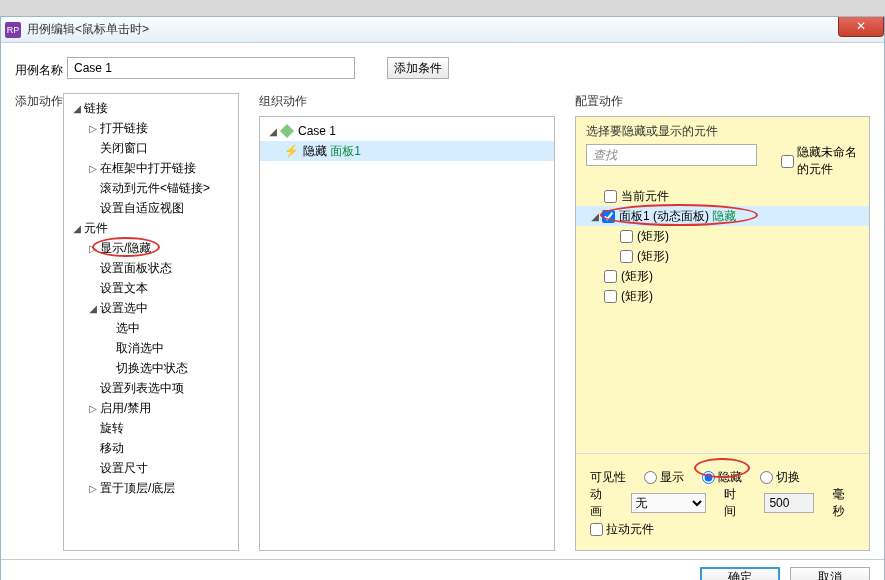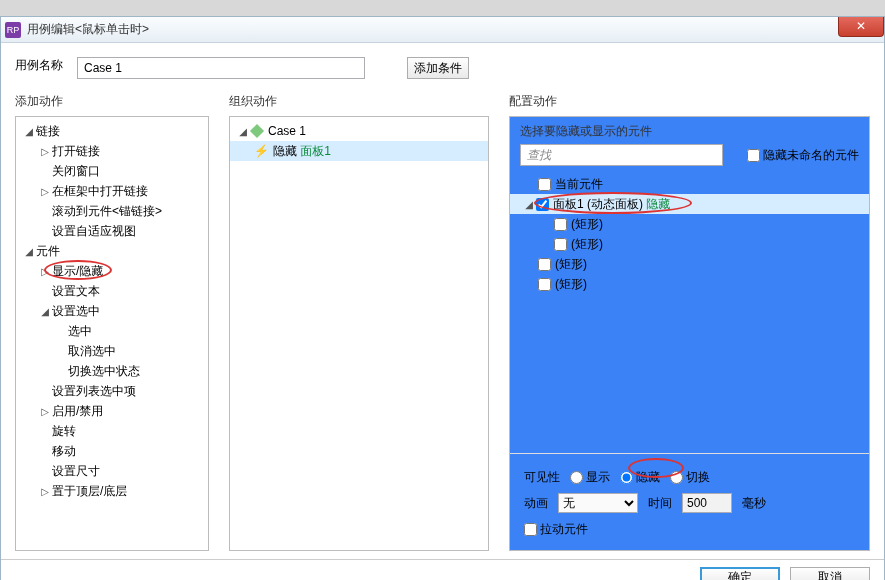--- a/index.html
+++ b/index.html
@@ -3,51 +3,51 @@
 <meta charset="utf-8">
 <style>
 * { box-sizing: border-box; margin: 0; padding: 0; font-family: "Microsoft YaHei", Arial, sans-serif; font-size: 12px; }
 body { background: #d8d8d8; width: 885px; height: 580px; overflow: hidden; }
 .window { width: 885px; height: 580px; background: #fff; border: 1px solid #9fb6c7; display: flex; flex-direction: column; margin-top: 16px; }
 .titlebar { height: 26px; background: linear-gradient(#fafdff,#e6eef5); border-bottom: 1px solid #c7d4df; display: flex; align-items: center; padding: 0 4px; position: relative; }
 .app-icon { width: 16px; height: 16px; background: #7d3da8; color: #fff; font-size: 9px; display: flex; align-items: center; justify-content: center; border-radius: 2px; margin-right: 6px; }
 .title-text { color: #333; }
 .close-btn { position: absolute; right: 0; top: 0; width: 46px; height: 20px; background: linear-gradient(#e46a5e,#c8402f); border: 1px solid #8e2b1e; border-top: none; border-radius: 0 0 4px 4px; color: #fff; text-align: center; line-height: 18px; cursor: pointer; }
 .content { flex: 1; padding: 14px 14px 8px 14px; display: flex; flex-direction: column; }
-.row-name { display: flex; align-items: flex-start; gap: 14px; margin-bottom: 14px; }
+.row-name { display: flex; align-items: flex-end; gap: 4px; margin-bottom: 14px; }
 .name-input { width: 288px; height: 22px; border: 1px solid #abadb3; padding: 0 6px; }
 .add-cond-btn { width: 62px; height: 22px; border: 1px solid #adadad; background: linear-gradient(#fefefe,#e9e9e9); cursor: pointer; margin-left: 28px; }
 .cols { flex: 1; display: flex; gap: 20px; }
 .col-head { margin-bottom: 6px; color: #333; }
-.col-a { width: 194px; display: flex; flex-direction: column; }
-.col-b { width: 260px; display: flex; flex-direction: column; }
+.col-a { width: 224px; display: flex; }
+.col-b { width: 296px; display: flex; flex-direction: column; }
 .col-c { flex: 1; display: flex; flex-direction: column; }
 .tree-box { flex: 1; border: 1px solid #bcbcbc; background: #fff; overflow-y: auto; padding: 4px 0; }
 .tree-box.org { overflow: hidden; }
-.config-box { flex: 1; border: 1px solid #bcbcbc; background: #3b82f6; display: flex; flex-direction: column; }
+.config-box { flex: 1; border: 1px solid #bcbcbc; background: #fef9c3; display: flex; flex-direction: column; }
 .node { display: flex; align-items: center; height: 20px; padding-right: 6px; white-space: nowrap; cursor: default; }
 .node .arrow { width: 10px; display: inline-block; text-align: center; color: #555; font-size: 10px; margin-right: 2px; }
 .node.lvl0 { padding-left: 8px; }
 .node.lvl1 { padding-left: 24px; }
 .node.lvl2 { padding-left: 40px; }
 .sel-row { background: #d6ecff; }
 .green-txt { color: #0a8a3a; }
 .config-head { padding: 6px 10px 4px 10px; color: #333; }
 .search-row { display: flex; padding: 0 10px 6px 10px; gap: 24px; }
 .search-input { flex: 1; height: 22px; border: 1px solid #abadb3; padding: 0 6px; color: #888; }
 .chk-label { display: flex; align-items: center; gap: 3px; }
 .widget-list { flex: 1; padding: 2px 0; }
 .wrow { display: flex; align-items: center; height: 20px; }
 .wrow.lvl0 { padding-left: 28px; }
 .wrow.lvl1 { padding-left: 14px; }
 .wrow.lvl2 { padding-left: 44px; }
 .wrow input[type=checkbox] { margin-right: 4px; }
 .wrow .arrow { width: 10px; display:inline-block; text-align:center; color:#555; font-size:10px; margin-right:2px;}
 .bottom-panel { border-top: 1px solid #ddd; padding: 10px 14px 8px 14px; }
-.brow { display: flex; align-items: center; gap: 10px; height: 26px; }
+.brow { display: flex; align-items: center; gap: 18px; height: 26px; }
 .radio-lbl { display: flex; align-items: center; gap: 3px; }
 select.anim { width: 80px; height: 20px; border:1px solid #abadb3; background:#fafafa;}
 input.dur { width: 50px; height: 20px; border:1px solid #abadb3; background:#f2f2f2; padding:0 4px;}
 .circle { position: absolute; border: 2px solid #d33; border-radius: 50%; pointer-events: none; }
 .footer { height: 36px; border-top: 1px solid #ccc; display: flex; align-items: center; justify-content: flex-end; gap: 10px; padding: 0 14px; position: relative; }
 .btn { width: 80px; height: 22px; border: 1px solid #adadad; background: linear-gradient(#fefefe,#e9e9e9); cursor: pointer; }
 .btn.primary { border: 2px solid #3a9ad9; }
 .lightning { color: #888; margin-right: 4px; }
 .diamond { width: 10px; height: 10px; background: #7fc97f; transform: rotate(45deg); display: inline-block; margin: 0 6px 0 2px; }
 </style>
@@ -98,20 +98,24 @@
               <span>设置自适应视图</span>
             </div>
             <div class="node lvl0">
               <span class="arrow">◢</span>
               <span>元件</span>
             </div>
             <div class="node lvl1" style="position: relative;">
               <span class="arrow">▷</span>
               <span>显示/隐藏</span>
               <div class="circle" style="left: 28px; top: -1px; width: 68px; height: 20px;"></div>
+            </div>
+            <div class="node lvl1">
+              <span class="arrow"></span>
+              <span>设置面板状态</span>
             </div>
             <div class="node lvl1">
               <span class="arrow"></span>
               <span>设置文本</span>
             </div>
             <div class="node lvl1">
               <span class="arrow">◢</span>
               <span>设置选中</span>
             </div>
             <div class="node lvl2">

